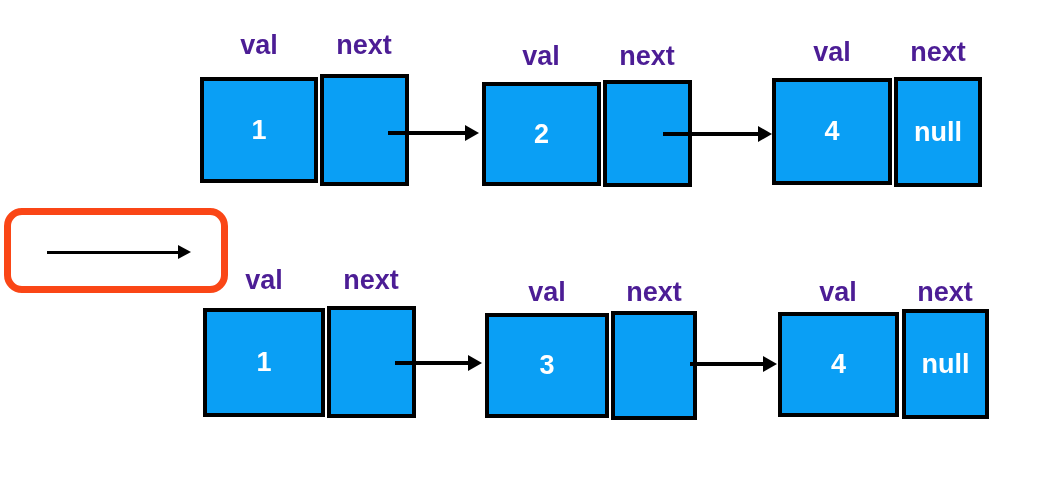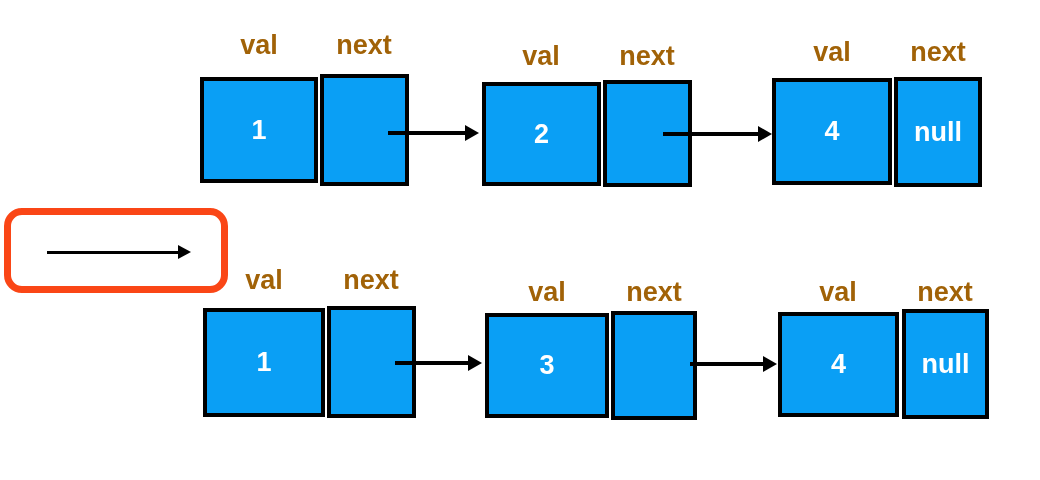--- a/index.html
+++ b/index.html
@@ -12,21 +12,21 @@
     position: relative;
     width: 1040px;
     height: 480px;
     background: #ffffff;
     overflow: hidden;
   }
   .field-label {
     position: absolute;
     font-size: 27px;
     font-weight: bold;
-    color: #a16207;
+    color: #4c1d95;
     text-align: center;
     white-space: nowrap;
     line-height: 1.1;
   }
   .cell {
     position: absolute;
     background: #0A9FF5;
     border: 4px solid #000000;
     box-sizing: border-box;
     display: flex;

